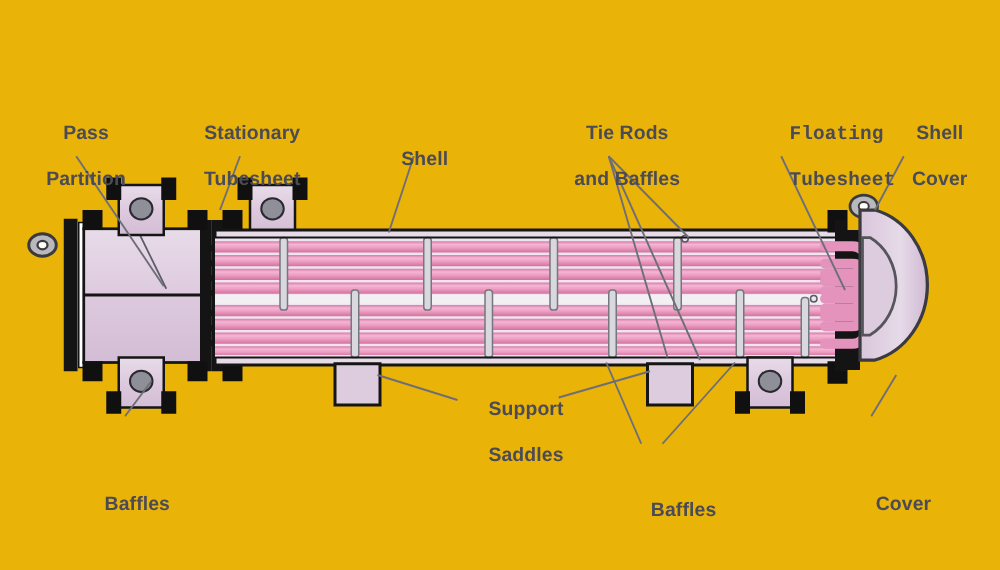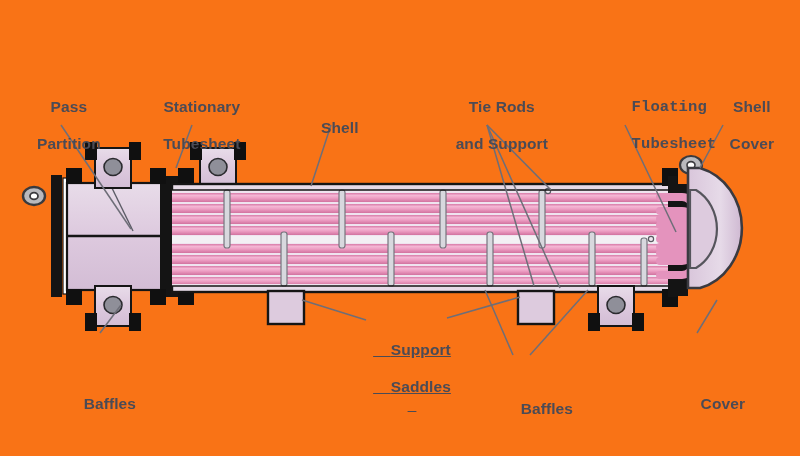--- a/index.html
+++ b/index.html
@@ -8,21 +8,21 @@
     padding: 0;
     background: #ffffff;
   }
   body {
     font-family: "Liberation Sans", sans-serif;
   }
   #stage {
     position: relative;
     width: 800px;
     height: 456px;
-    background: #f97316;
+    background: #eab308;
     overflow: hidden;
   }
   #diagram-svg {
     position: absolute;
     left: 0;
     top: 0;
     width: 800px;
     height: 456px;
   }
   .label {
@@ -243,39 +243,39 @@
     <span>Stationary</span><br>
     <span>Tubesheet</span>
   </div>
 
   <div class="label" style="left:300px; top:101px; width:62px;">
     <span>Shell</span>
   </div>
 
   <div class="label" style="left:438px; top:80px; width:110px;text-align:center;">
     <span>Tie Rods</span><br>
-    <span>and Support</span>
+    <span>and Baffles</span>
   </div>
 
   <div class="label" style="left:594px; top:80px; width:100px;font-family:Liberation Mono, monospace;">
     <span>Floating</span><br>
     <span>Tubesheet</span>
   </div>
 
   <div class="label" style="left:709px; top:80px; width:68px;">
     <span>Shell</span><br>
     <span>Cover</span>
   </div>
 
   <div class="label" style="left:22px; top:340px; width:158px;">
     <br>
     <span>Baffles</span>
   </div>
 
-  <div class="label" style="left:370px; top:323px; width:84px;text-decoration:underline;">
+  <div class="label" style="left:370px; top:301px; width:84px;">
     <span>Support</span><br>
     <span>Saddles</span>
   </div>
 
   <div class="label" style="left:503px; top:382px; width:70px;text-align:right;">
     <span>Baffles</span>
   </div>
 
   <div class="label" style="left:640px; top:340px; width:148px;">
     <br>

